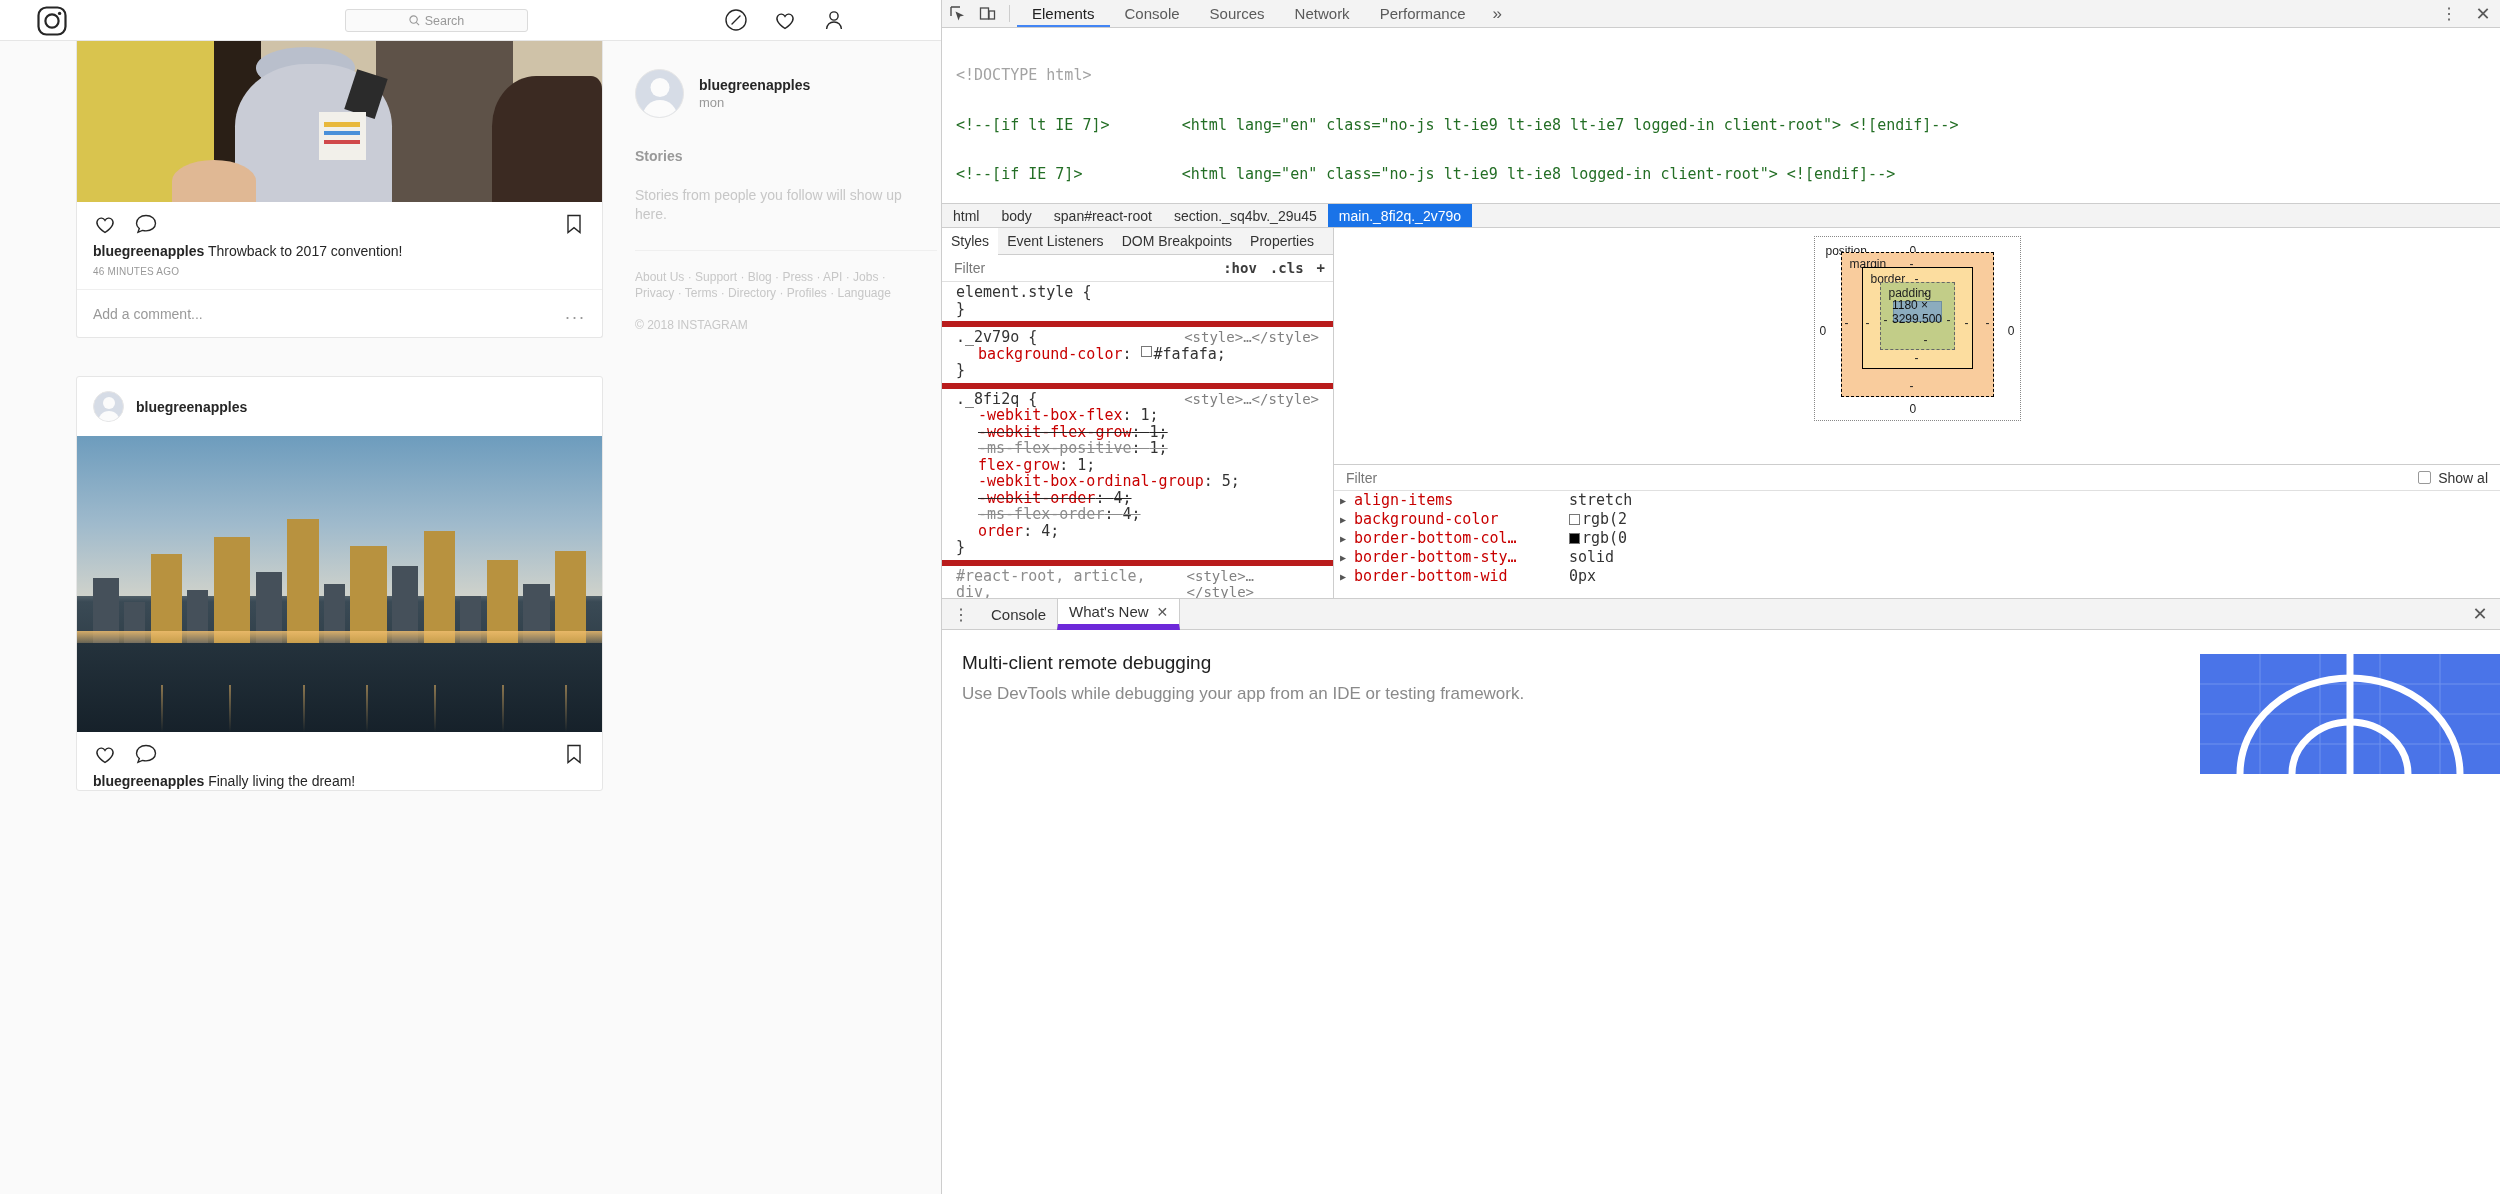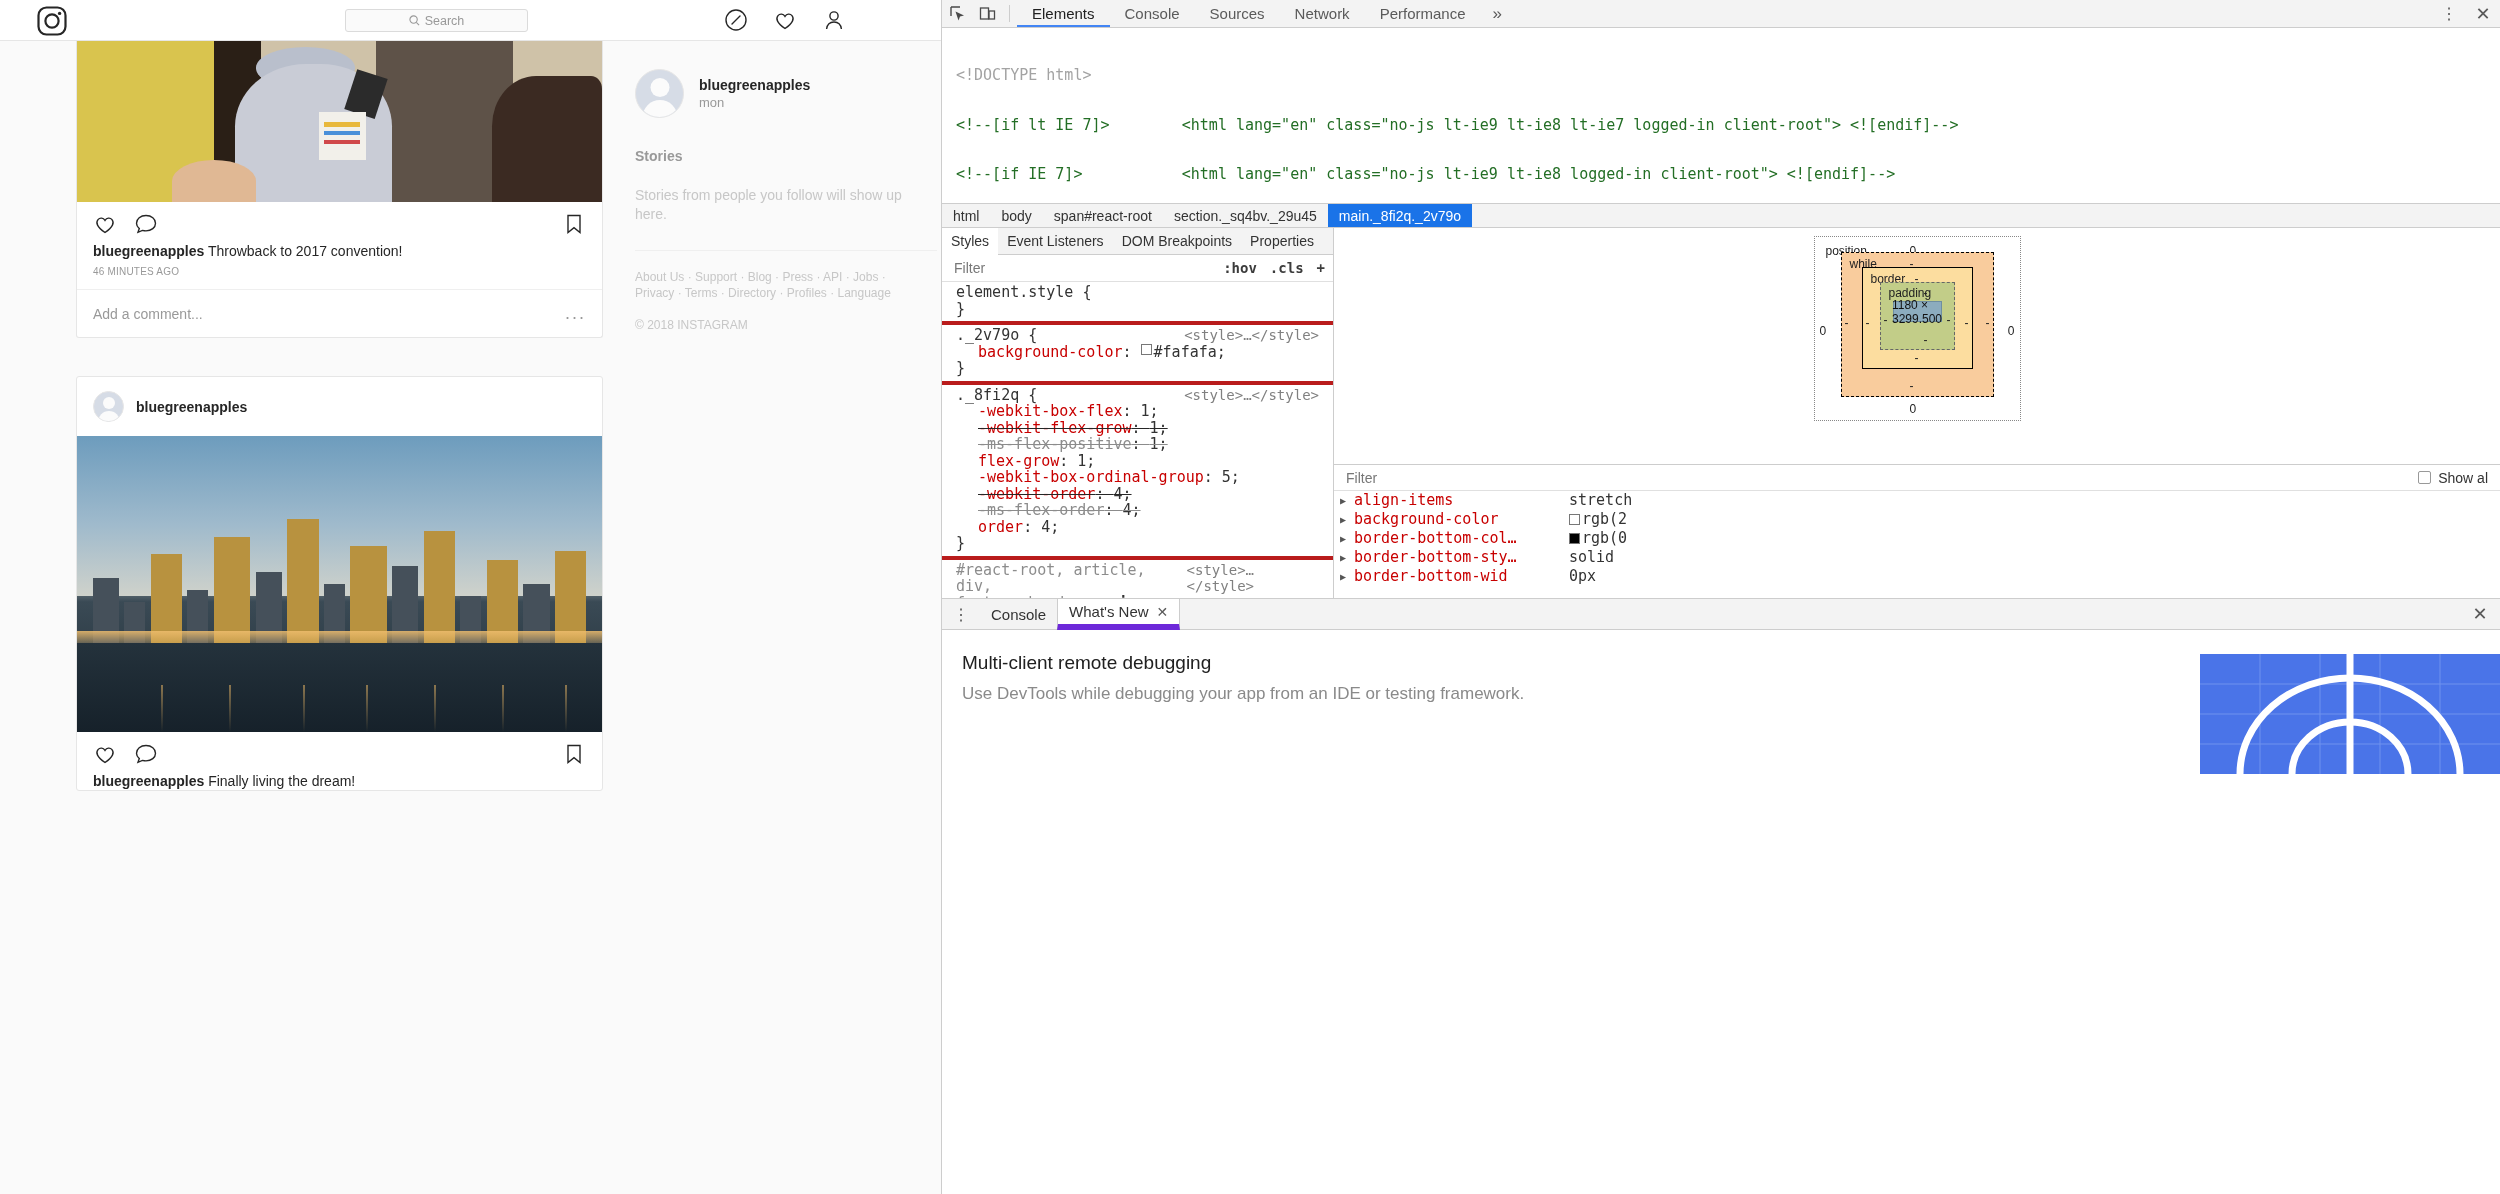--- a/index.html
+++ b/index.html
@@ -175,21 +175,21 @@
     display: flex; align-items: stretch; font-family: "Liberation Sans", sans-serif; font-size: 14px;
   }
   .sub-tab { padding: 0 9px; display: flex; align-items: center; color: #333; }
   .sub-tab.active { background: #fff; border-bottom: 1px solid #fff; margin-bottom: -1px; }
   .dt-filter-row {
     height: 27px; border-bottom: 1px solid #e0e0e0; display: flex; align-items: center;
     padding: 0 8px 0 12px; font-family: "Liberation Sans", sans-serif; font-size: 14px; color: #777;
   }
   .dt-filter-row .right { margin-left: auto; display: flex; gap: 13px; align-items: center;
     font-family: "DejaVu Sans Mono", monospace; font-weight: bold; color: #3c3c3c; font-size: 14px; }
-  .css-block { border-bottom: 4px solid #b91c1c; padding: 2px 0 4px 0; }
+  .css-block { border-bottom: 6px solid #b91c1c; padding: 2px 0 4px 0; }
   .css-row { padding: 0 6px 0 14px; line-height: 16.5px; display: flex; }
   .css-row .prov { margin-left: auto; color: #808080; padding-right: 8px; font-size: 14px; }
   .sel { color: #333; }
   .prop { color: #c80000; }
   .val { color: #333; }
   .strike { text-decoration: line-through; }
   .strike.gray { color: #8c8c8c; }
   .strike.gray .prop { color: #8c8c8c; }
   .ua .sel { color: #8c8c8c; }
   .ua .sel b { color: #333; font-weight: bold; }
@@ -596,21 +596,21 @@
     <div class="dt-computed">
       <div class="boxmodel-wrap">
         <div class="bm">
           <span class="lbl" style="left:11px;top:7px;">position</span>
           <span class="lbl" style="left:95px;top:7px;">0</span>
           <span class="lbl" style="left:5px;top:87px;">0</span>
           <span class="lbl" style="right:5px;top:87px;">0</span>
           <span class="lbl" style="left:95px;bottom:4px;">0</span>
 
           <div class="bm-margin">
-            <span class="lbl" style="left:8px;top:4px;">while</span>
+            <span class="lbl" style="left:8px;top:4px;">margin</span>
             <span class="lbl" style="left:68px;top:4px;">-</span>
             <span class="lbl" style="left:3px;top:63px;">-</span>
             <span class="lbl" style="right:3px;top:63px;">-</span>
             <span class="lbl" style="left:68px;bottom:3px;">-</span>
 
             <div class="bm-border">
               <span class="lbl" style="left:8px;top:4px;">border</span>
               <span class="lbl" style="left:52px;top:4px;">-</span>
               <span class="lbl" style="left:3px;top:48px;">-</span>
               <span class="lbl" style="right:3px;top:48px;">-</span>

